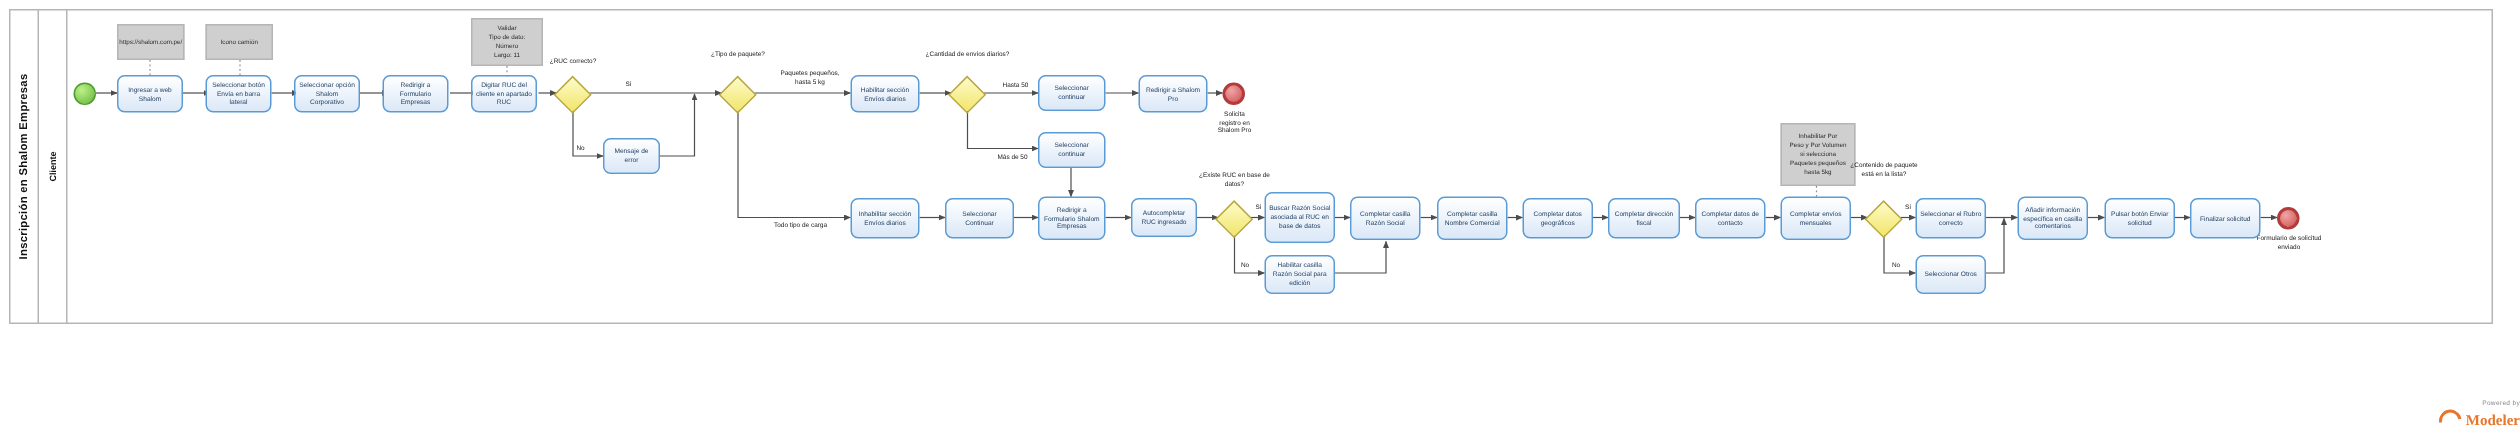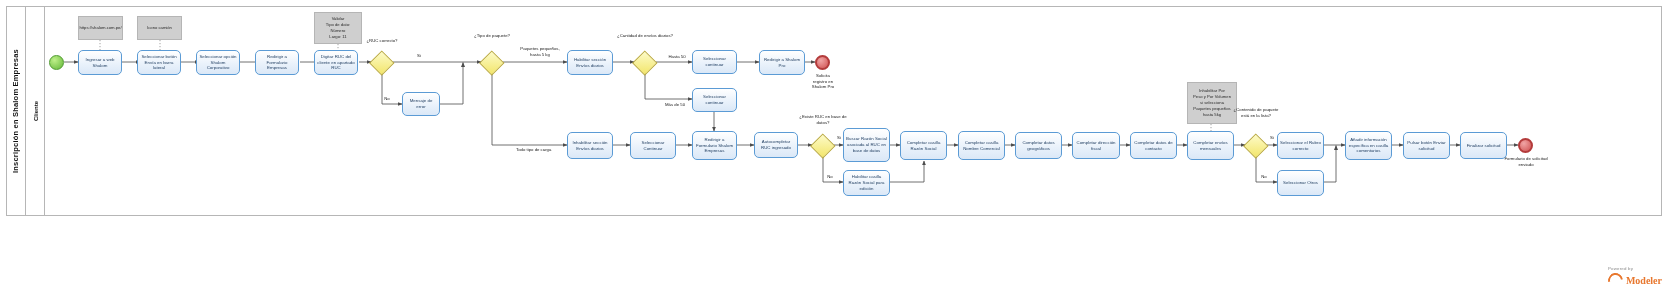--- a/index.html
+++ b/index.html
@@ -27,21 +27,21 @@
   .ev{position:absolute;border-radius:50%;box-sizing:border-box;}
   .ev.start{width:15px;height:15px;border:1.6px solid #4f9b2f;background:radial-gradient(circle at 35% 32%,#bff08a,#7ec850 70%,#63b23c);}
   .ev.end{width:15px;height:15px;border:2.6px solid #b33b3b;background:radial-gradient(circle at 35% 32%,#f0a5a5,#d96a6a 70%,#c85454);}
   .note{position:absolute;box-sizing:border-box;background:#cfcfcf;border:1px solid #b5b5b5;
         display:flex;align-items:center;justify-content:center;text-align:center;
         font-size:4.2px;line-height:1.4;color:#2a2a2a;padding:1px;}
   .lbl{position:absolute;font-size:4.3px;line-height:1.3;color:#1a1a1a;text-align:center;white-space:pre-line;}
   .lbl.left{text-align:left;}
 
   
-  .credit{position:absolute;right:18px;bottom:10px;}
+  .credit{position:absolute;right:0;bottom:10px;text-align:right;}
   .credit .pb{font-size:4.4px;color:#8a8a8a;letter-spacing:.2px;}
   .credit .brand{display:flex;align-items:center;justify-content:flex-end;gap:3px;margin-top:2px;}
   .credit .brand .mk{font-size:10px;font-weight:bold;color:#e8772e;font-family:"Liberation Serif",serif;}
   .swirl{width:11px;height:11px;border:2px solid #e8772e;border-radius:50%;border-right-color:transparent;border-bottom-color:transparent;transform:rotate(35deg);}
 </style>
 </head>
 <body>
 
 <div id="stage">
 

